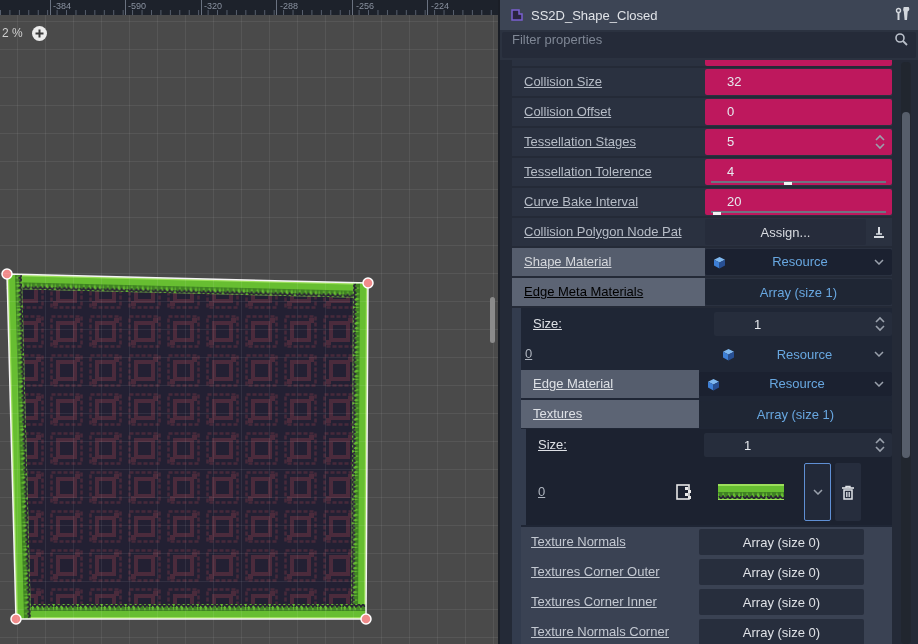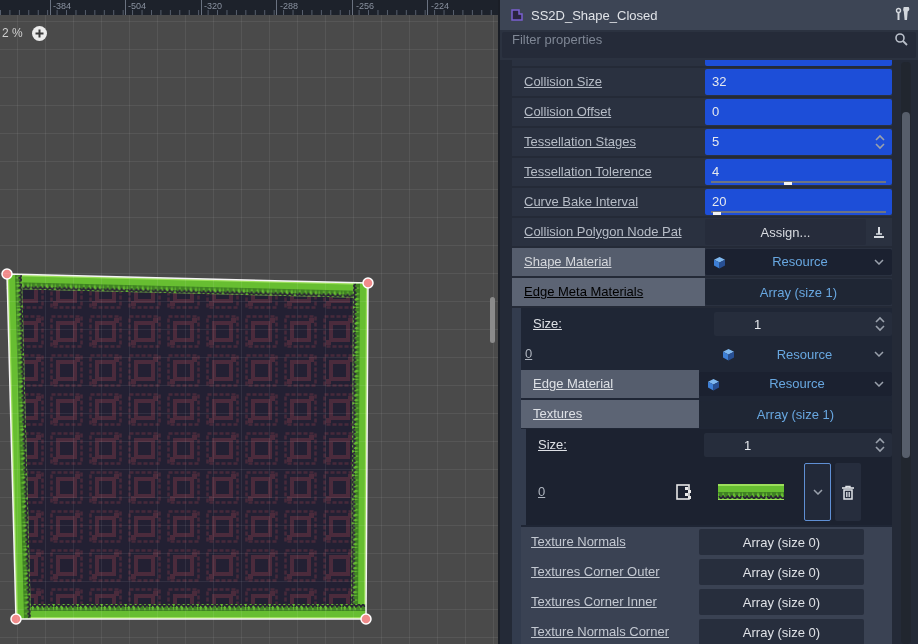--- a/index.html
+++ b/index.html
@@ -34,22 +34,22 @@
   .filter-bar { height:30px; background:#2b3240; padding:2px 2px; }
   .filter-input { height:26px; background:#252b39; border-radius:2px; display:flex; align-items:flex-start; padding:0 8px 0 10px; }
   .filter-ph { color:#7f8795; font-size:13px; flex:1; }
 
   .props { position:absolute; left:0; top:60px; width:418px; height:584px; background:#242a37; overflow:hidden; }
   .props-inner { margin:0 26px 0 12px; }
   .prow { display:flex; height:28px; margin-bottom:2px; background:#2a3140; align-items:center; }
   .rlabel { flex:0 0 193px; padding-left:12px; color:#b6bcc6; font-size:13px; line-height:28px;
     white-space:nowrap; overflow:hidden;text-decoration:underline; }
   .rvalue { flex:1; position:relative; height:100%; display:flex; align-items:center; }
-  .field { position:relative; width:100%; height:26px; background:#1d4ed8; border-radius:2px;
-    color:#e6e9ee; font-size:13px; line-height:26px; padding-left:7px; display:flex; align-items:center; }
+  .field { position:relative; width:100%; height:26px; background:#be185d; border-radius:2px;
+    color:#e6e9ee; font-size:13px; line-height:26px; padding-left:22px; display:flex; align-items:center; }
   .field .num { flex:1; }
   .spinner { width:12px; margin-right:6px; flex:0 0 auto; }
   .slider-track { position:absolute; left:6px; right:6px; bottom:2px; height:2px; background:#6e7582; }
   .grabber { position:absolute; bottom:0; width:8px; height:3px; background:#f2f2f2; }
   .assign-btn { height:26px; background:#262c3b; border-radius:2px; color:#d8dbe0; font-size:13px;
     display:flex; align-items:center; justify-content:center; flex:1; }
   .pick-btn { width:26px; height:26px; display:flex; align-items:center; justify-content:center; flex:0 0 auto; }
 
   .graylabel { background:#555d6d; color:#d4d7dc; }
   .graylabel2 { background:#5c6474; color:#000000; }
@@ -134,21 +134,21 @@
 
     <div class="ruler">
       <div class="ruler-minor"></div>
       <div class="ruler-tick" style="left:50px"></div>
       <div class="ruler-tick" style="left:125px"></div>
       <div class="ruler-tick" style="left:201px"></div>
       <div class="ruler-tick" style="left:276px"></div>
       <div class="ruler-tick" style="left:352px"></div>
       <div class="ruler-tick" style="left:427px"></div>
       <span class="ruler-label" style="left:53px">-384</span>
-      <span class="ruler-label" style="left:128px">-504</span>
+      <span class="ruler-label" style="left:128px">-590</span>
       <span class="ruler-label" style="left:204px">-320</span>
       <span class="ruler-label" style="left:280px">-288</span>
       <span class="ruler-label" style="left:356px">-256</span>
       <span class="ruler-label" style="left:431px">-224</span>
     </div>
 
     <div class="zoom-label">2 %</div>
     <div class="plus-badge">
       <svg width="9" height="9">
           <path d="M4.5,0.5 V8.5 M0.5,4.5 H8.5" stroke="#3a3a3a" stroke-width="2"></path>

